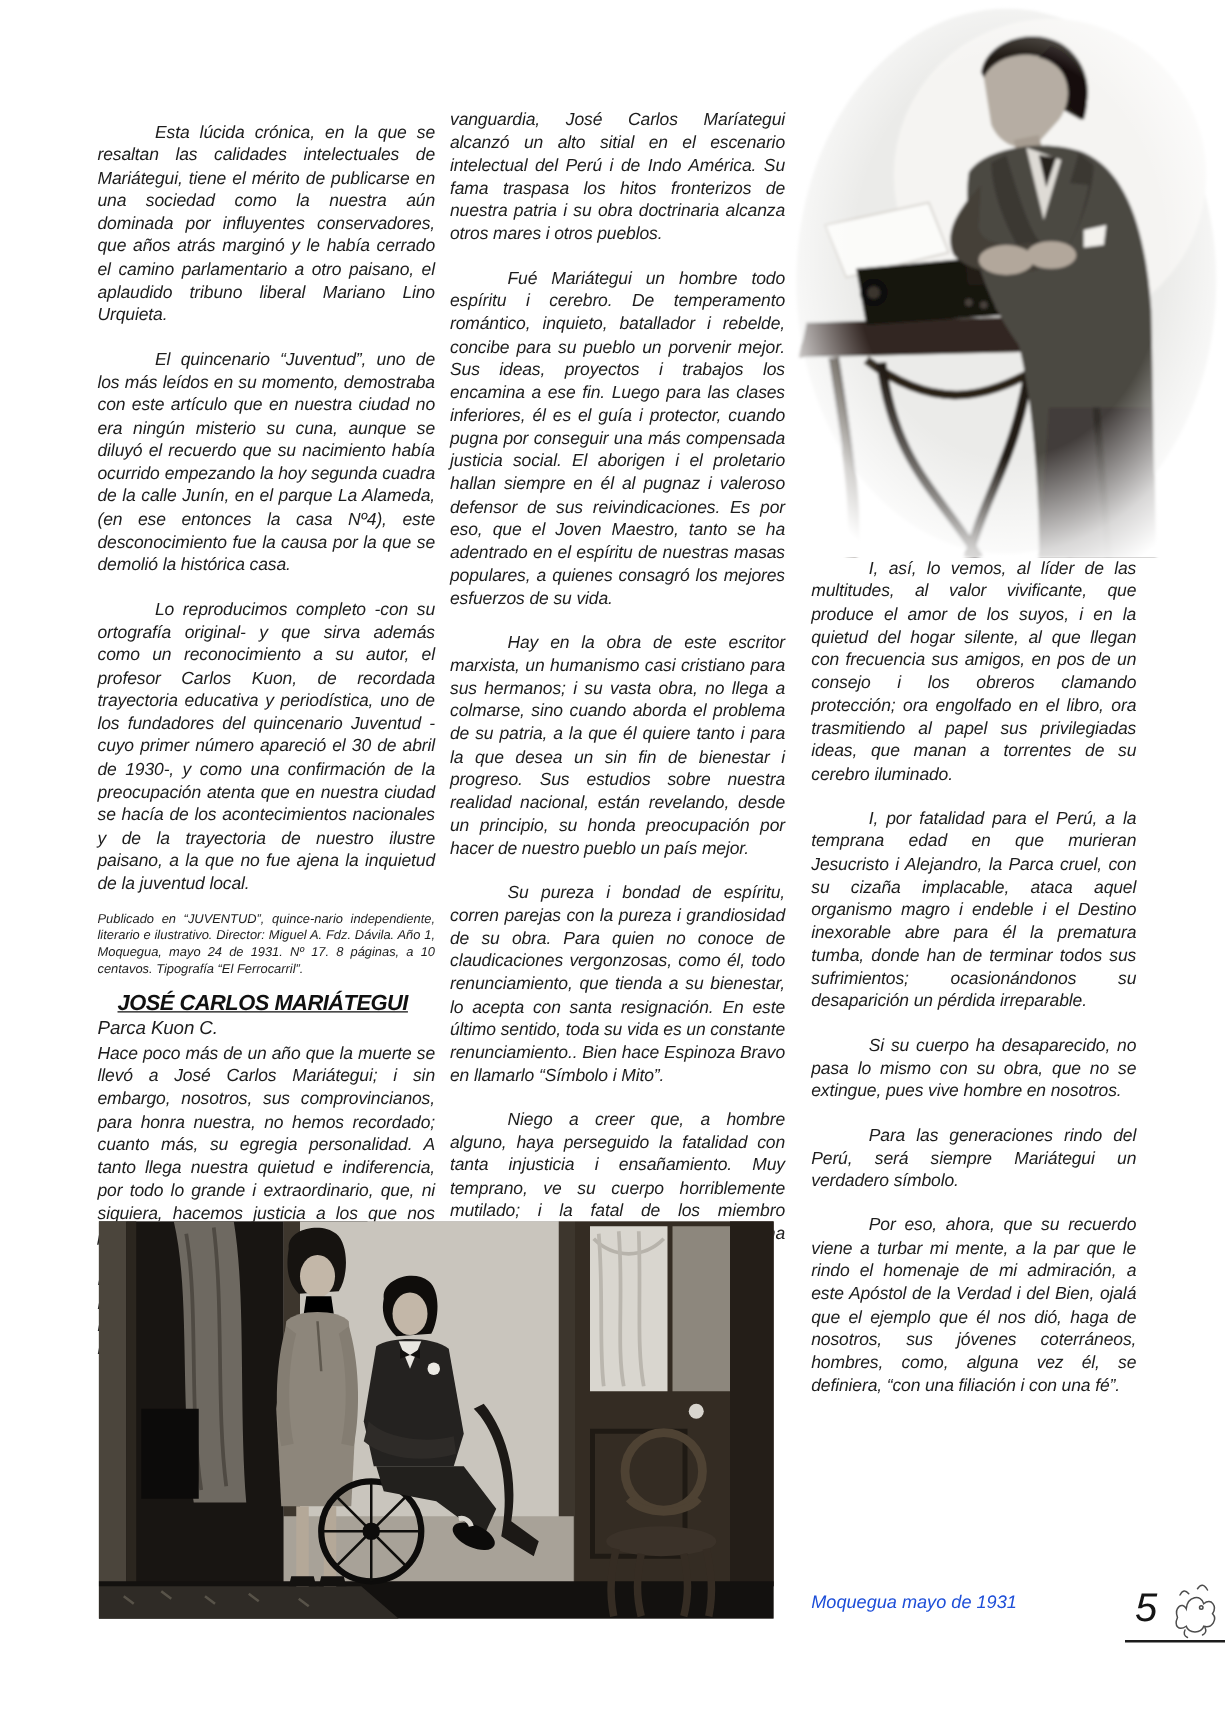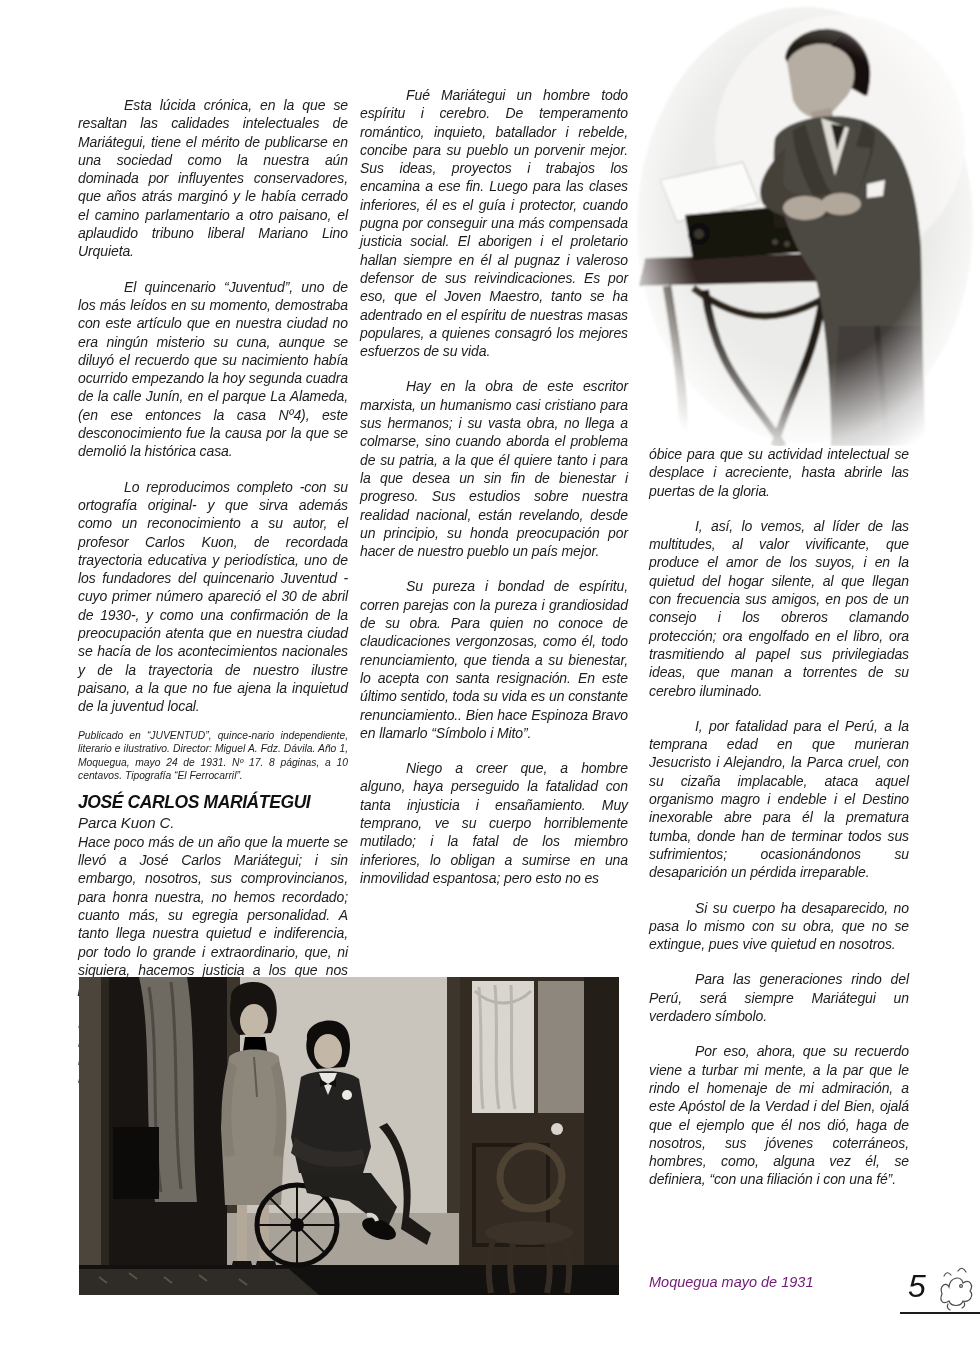--- a/index.html
+++ b/index.html
@@ -13,32 +13,32 @@
   }
   .col p{margin:0 0 17px 0;}
   .col p:last-child{margin-bottom:0;}
   .indent{text-indent:46px;}
   .credit{
     font-size:10.3px;line-height:13.5px;margin:-4px 0 9px 0 !important;
     letter-spacing:0;
     font-style:italic;
   }
   .title{
-    font-size:17.5px;line-height:21px;margin:0 0 1px 0;font-weight:700;
-    font-style:italic;letter-spacing:-0.4px;color:#111;
+    font-size:17.5px;line-height:21px;margin:0 0 1px 16px;font-weight:700;
+    font-style:italic;letter-spacing:-0.4px;color:#111;text-decoration:underline;
   }
   .byline{font-size:15px;margin:0 0 1px 0 !important;}
   #col1{left:78px;top:96px;width:270px;}
   #col2{left:360px;top:86px;width:268px;}
   #col3{left:649px;top:445px;width:260px;}
   .photo-top{position:absolute;top:0px;right:0px;width:345px;height:446px;}
   .photo-bottom{position:absolute;left:79px;top:977px;width:540px;height:318px;}
   .dateline{
     position:absolute;left:649px;top:1274px;font-style:italic;
-    font-size:14.5px;color:#701a75;
+    font-size:14.5px;color:#1d4ed8;
   }
   .pagenum{
     position:absolute;left:908px;top:1268px;font-style:italic;
     font-size:32px;color:#151515;font-weight:400;
   }
   .pagenum-rule{
     position:absolute;left:900px;top:1312px;width:80px;height:2px;background:#1c1c1c;
   }
   .doodle{position:absolute;left:934px;top:1264px;width:44px;height:48px;}
 </style>
@@ -108,31 +108,31 @@
   <p class="indent">El quincenario “Juventud”, uno de los más leídos en su momento, demostraba con este artículo que en nuestra ciudad no era ningún misterio su cuna, aunque se diluyó el recuerdo que su nacimiento había ocurrido empezando la hoy segunda cuadra de la calle Junín, en el parque La Alameda, (en ese entonces la casa Nº4), este desconocimiento fue la causa por la que se demolió la histórica casa.</p>
   <p class="indent">Lo reproducimos completo -con su ortografía original- y que sirva además como un reconocimiento a su autor, el profesor Carlos Kuon, de recordada trayectoria educativa y periodística, uno de los fundadores del quincenario Juventud -cuyo primer número apareció el 30 de abril de 1930-, y como una confirmación de la preocupación atenta que en nuestra ciudad se hacía de los acontecimientos nacionales y de la trayectoria de nuestro ilustre paisano, a la que no fue ajena la inquietud de la juventud local.</p>
   <p class="credit">Publicado en “JUVENTUD”, quince-nario independiente, literario e ilustrativo. Director: Miguel A. Fdz. Dávila. Año 1, Moquegua, mayo 24 de 1931. Nº 17. 8 páginas, a 10 centavos. Tipografía “El Ferrocarril”.</p>
   <h1 class="title">JOSÉ CARLOS MARIÁTEGUI</h1>
   <p class="byline">Parca Kuon C.</p>
   <p>Hace poco más de un año que la muerte se llevó a José Carlos Mariátegui; i sin embargo, nosotros, sus comprovincianos, para honra nuestra, no hemos recordado; cuanto más, su egregia personalidad. A tanto llega nuestra quietud e indiferencia, por todo lo grande i extraordinario, que, ni siquiera, hacemos justicia a los que nos pertenecen.</p>
   <p>Hombre excepcional, con una ideología bien definida; periodista excelso, escritor insigne; doctrinario asaz i conspicuo luchador de</p>
 </div>
 
 <div class="col" id="col2">
+  <p>vanguardia, José Carlos Maríategui alcanzó un alto sitial en el escenario intelectual del Perú i de Indo América. Su fama traspasa los hitos fronterizos de nuestra patria i su obra doctrinaria alcanza otros mares i otros pueblos.</p>
   <p class="indent">Fué Mariátegui un hombre todo espíritu i cerebro. De temperamento romántico, inquieto, batallador i rebelde, concibe para su pueblo un porvenir mejor. Sus ideas, proyectos i trabajos los encamina a ese fin. Luego para las clases inferiores, él es el guía i protector, cuando pugna por conseguir una más compensada justicia social. El aborigen i el proletario hallan siempre en él al pugnaz i valeroso defensor de sus reivindicaciones. Es por eso, que el Joven Maestro, tanto se ha adentrado en el espíritu de nuestras masas populares, a quienes consagró los mejores esfuerzos de su vida.</p>
   <p class="indent">Hay en la obra de este escritor marxista, un humanismo casi cristiano para sus hermanos; i su vasta obra, no llega a colmarse, sino cuando aborda el problema de su patria, a la que él quiere tanto i para la que desea un sin fin de bienestar i progreso. Sus estudios sobre nuestra realidad nacional, están revelando, desde un principio, su honda preocupación por hacer de nuestro pueblo un país mejor.</p>
   <p class="indent">Su pureza i bondad de espíritu, corren parejas con la pureza i grandiosidad de su obra. Para quien no conoce de claudicaciones vergonzosas, como él, todo renunciamiento, que tienda a su bienestar, lo acepta con santa resignación. En este último sentido, toda su vida es un constante renunciamiento.. Bien hace Espinoza Bravo en llamarlo “Símbolo i Mito”.</p>
   <p class="indent">Niego a creer que, a hombre alguno, haya perseguido la fatalidad con tanta injusticia i ensañamiento. Muy temprano, ve su cuerpo horriblemente mutilado; i la fatal de los miembro inferiores, lo obligan a sumirse en una inmovilidad espantosa; pero esto no es</p>
 </div>
 
 <div class="col" id="col3">
-  <p>óbice para que su actividad intelectual se desplace i acreciente, hasta abrirle las puertas de la gloria.</p>
   <p class="indent">I, así, lo vemos, al líder de las multitudes, al valor vivificante, que produce el amor de los suyos, i en la quietud del hogar silente, al que llegan con frecuencia sus amigos, en pos de un consejo i los obreros clamando protección; ora engolfado en el libro, ora trasmitiendo al papel sus privilegiadas ideas, que manan a torrentes de su cerebro iluminado.</p>
   <p class="indent">I, por fatalidad para el Perú, a la temprana edad en que murieran Jesucristo i Alejandro, la Parca cruel, con su cizaña implacable, ataca aquel organismo magro i endeble i el Destino inexorable abre para él la prematura tumba, donde han de terminar todos sus sufrimientos; ocasionándonos su desaparición un pérdida irreparable.</p>
-  <p class="indent">Si su cuerpo ha desaparecido, no pasa lo mismo con su obra, que no se extingue, pues vive quietud en nosotros.</p>
+  <p class="indent">Si su cuerpo ha desaparecido, no pasa lo mismo con su obra, que no se extingue, pues vive hombre en nosotros.</p>
   <p class="indent">Para las generaciones rindo del Perú, será siempre Mariátegui un verdadero símbolo.</p>
   <p class="indent">Por eso, ahora, que su recuerdo viene a turbar mi mente, a la par que le rindo el homenaje de mi admiración, a este Apóstol de la Verdad i del Bien, ojalá que el ejemplo que él nos dió, haga de nosotros, sus jóvenes coterráneos, hombres, como, alguna vez él, se definiera, “con una filiación i con una fé”.</p>
 </div>
 
 <svg class="photo-bottom" viewBox="0 0 540 318" aria-hidden="true">
   <rect width="540" height="318" fill="#9b9791"></rect>
 
   <rect x="0" y="0" width="215" height="292" fill="#181512"></rect>
   <rect x="0" y="0" width="22" height="292" fill="#4b453c"></rect>
   <rect x="22" y="0" width="8" height="292" fill="#2b261f"></rect>

